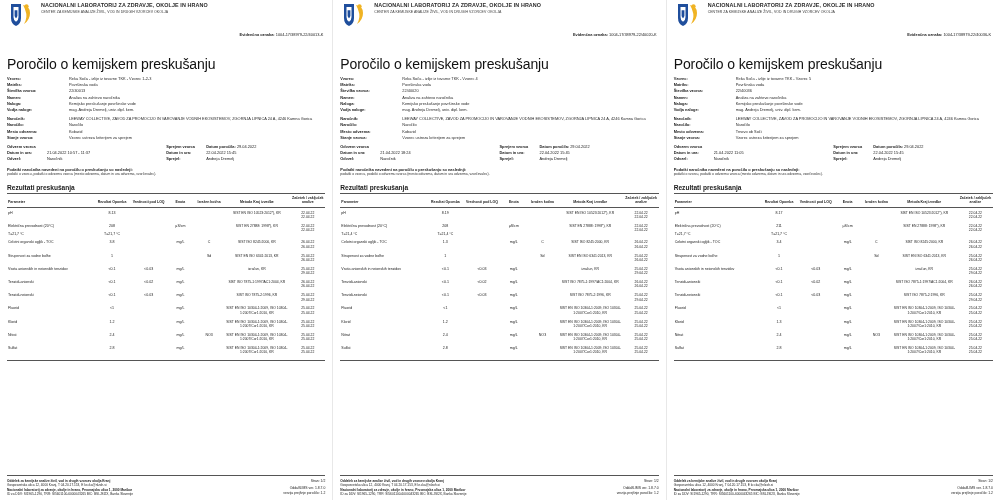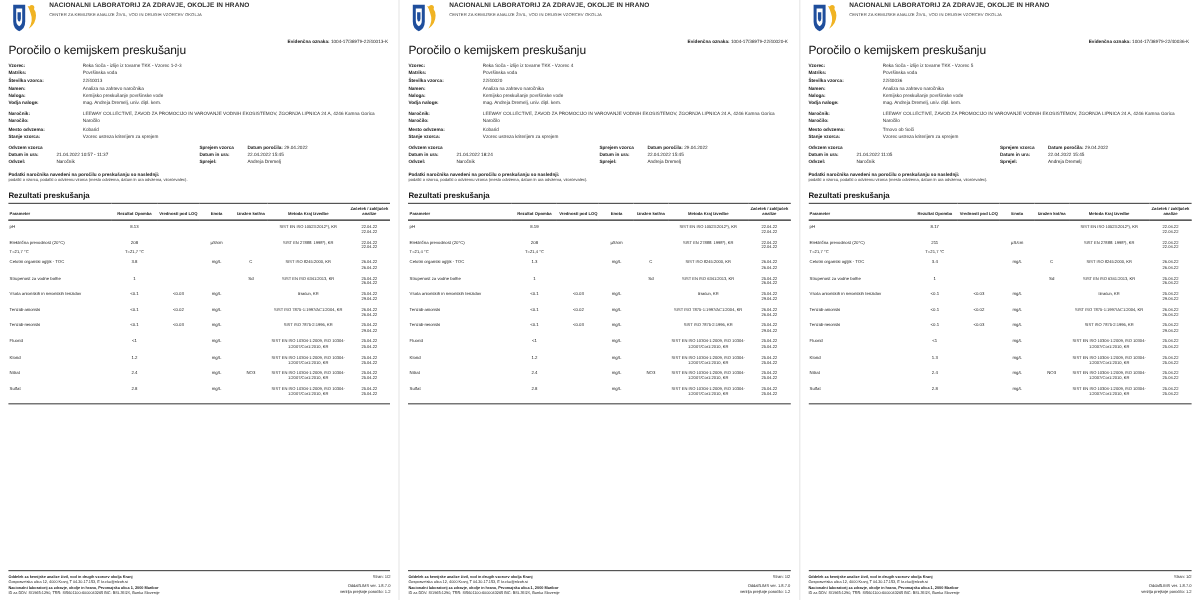--- a/index.html
+++ b/index.html
@@ -33,22 +33,22 @@
     margin-top: 1.5px; text-transform: uppercase; letter-spacing: .05px;
   }
   .evid-line {
     text-align: right; font-size: 3.9px; margin-top: 3px;
     padding-right: 2px; color: #222;
   }
   .evid-line b { font-weight: bold; }
 
   
   .doc-title {
-    font-size: 10px; font-weight: normal; letter-spacing: -.1px;
-    margin-top: 0; margin-bottom: 4px; color: #111;
+    font-size: 14px; font-weight: normal; letter-spacing: -.1px;
+    margin-top: 19px; margin-bottom: 4px; color: #111;
   }
 
   
   .meta { font-size: 3.9px; line-height: 6.2px; }
   .meta-row { display: flex; }
   .meta-lbl { width: 62px; flex: 0 0 62px; font-weight: bold; color: #1a1a1a; }
   .meta-val { flex: 1; color: #2a2a2a; }
   .meta-val.wrap { line-height: 5.4px; }
   .gap { height: 3px; }
 

